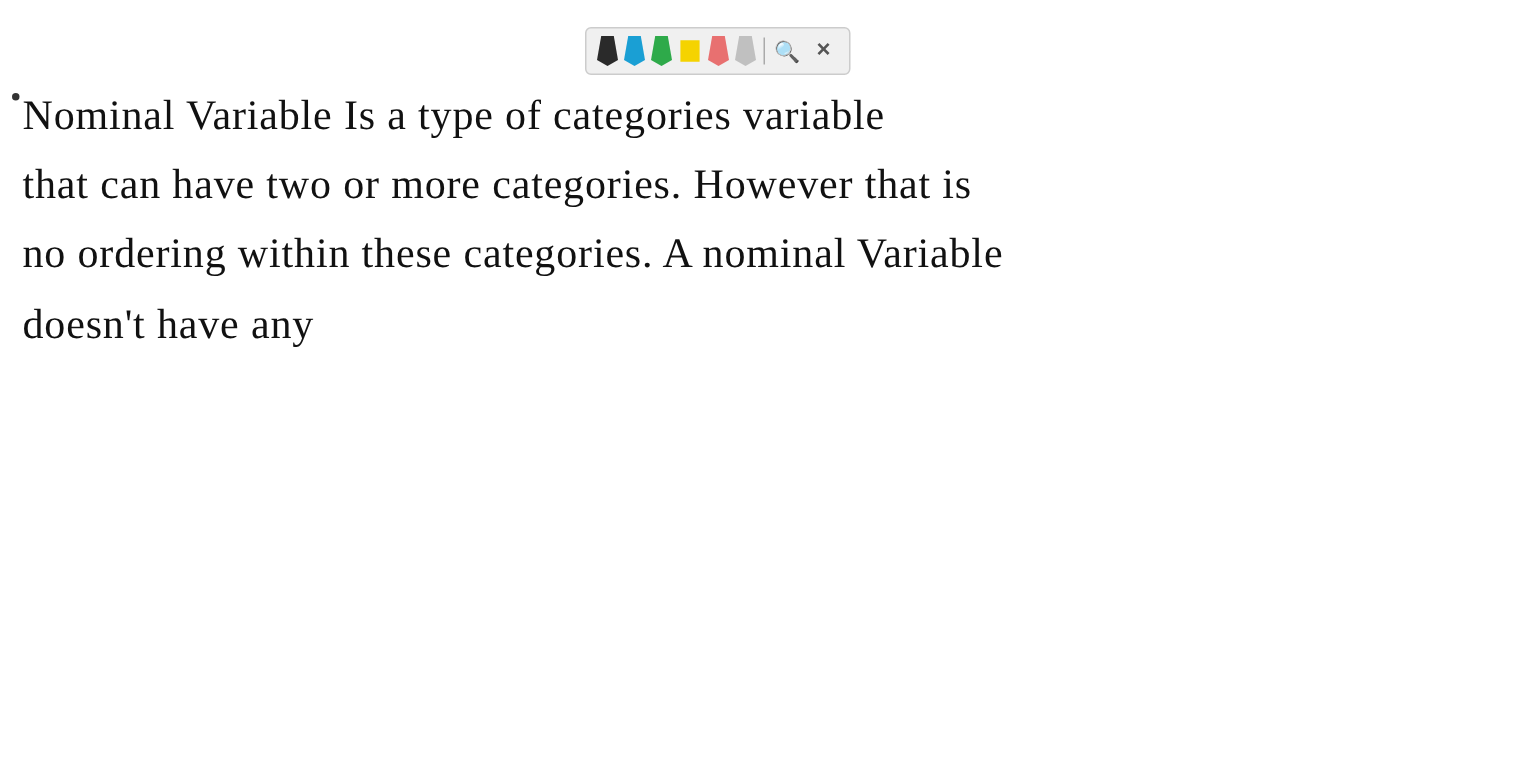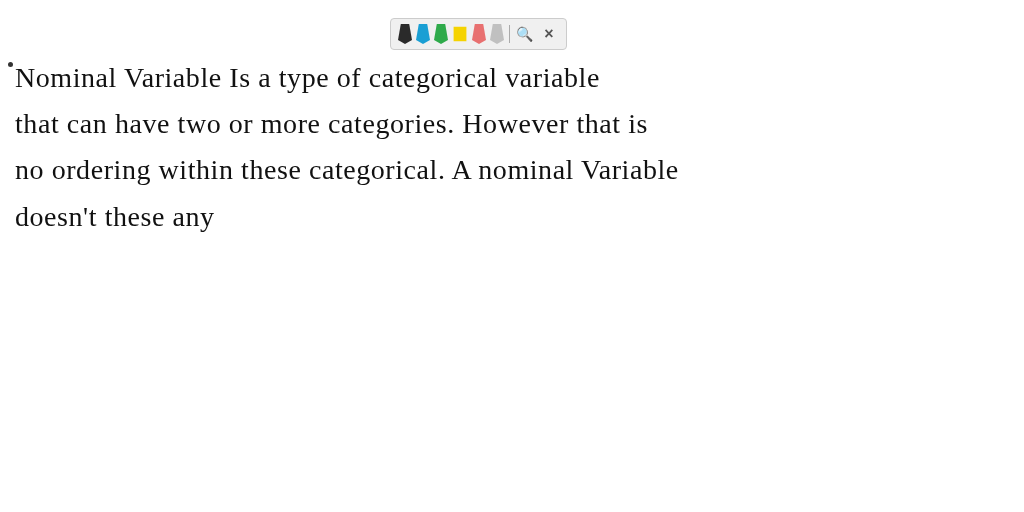--- a/index.html
+++ b/index.html
@@ -113,17 +113,17 @@
 
   <div class="toolbar-separator"></div>
 
   <button class="search-btn">🔍</button>
   <button class="close-btn">×</button>
 </div>
 
 <div class="dot-indicator"></div>
 
 <div class="handwritten-text">
-  <div>Nominal Variable   Is a  type  of  categorical  variable</div>
+  <div>Nominal Variable   Is a  type  of  categories  variable</div>
   <div>that  can  have   two    or  more    categories.  However that is</div>
-  <div>no    ordering  within   these   categorical.   A  nominal  Variable</div>
-  <div>doesn't  these  any</div>
+  <div>no    ordering  within   these   categories.   A  nominal  Variable</div>
+  <div>doesn't  have  any</div>
 </div>
 
 </body></html>

